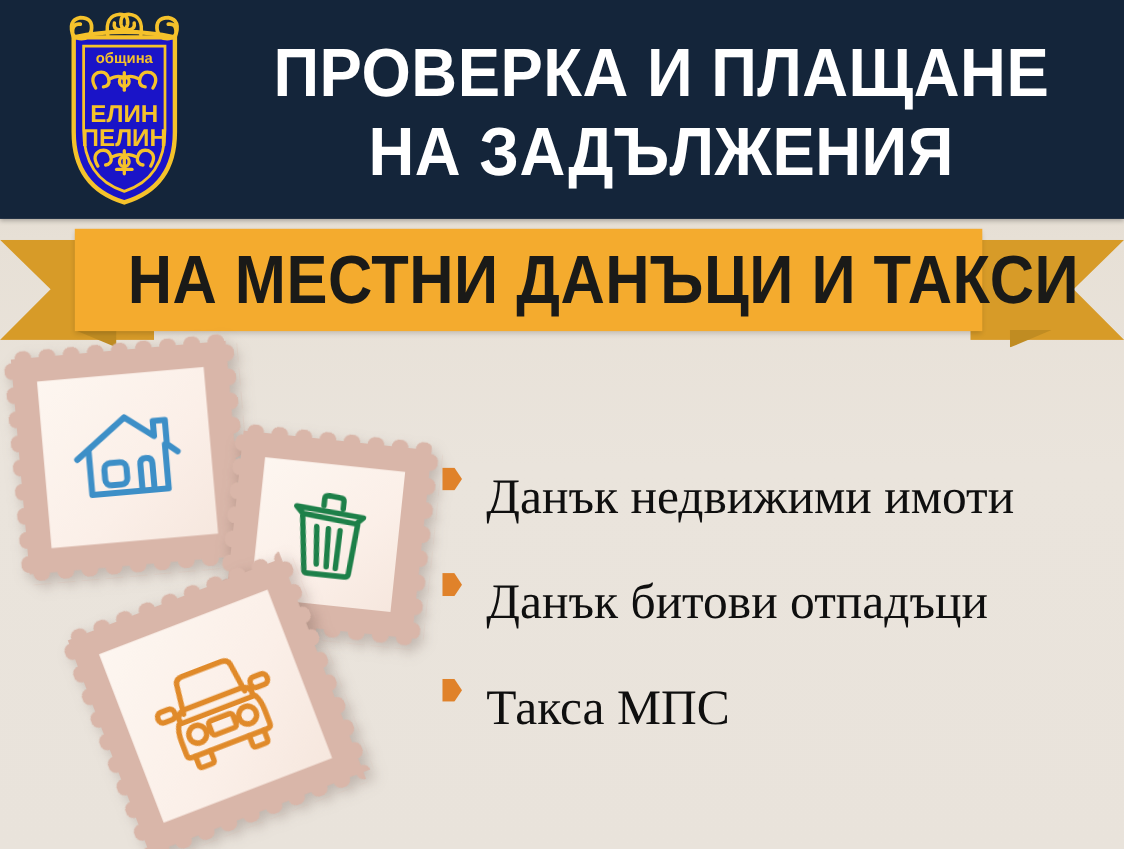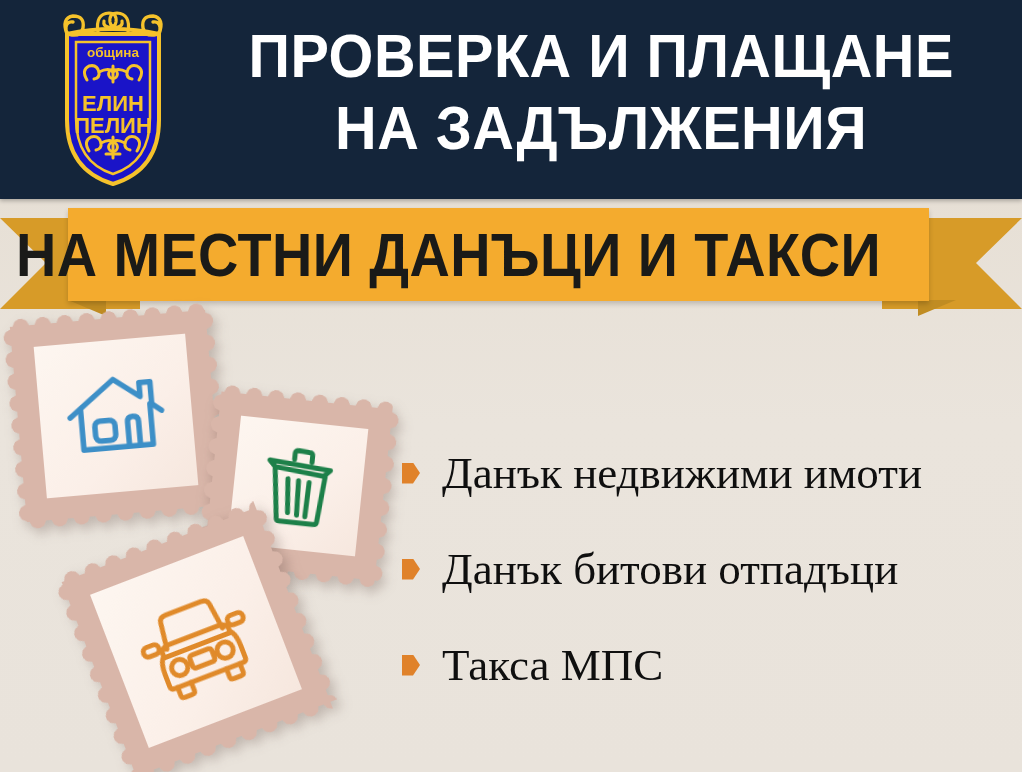--- a/index.html
+++ b/index.html
@@ -17,21 +17,21 @@
   
   .header{
     position:absolute;left:0;top:0;width:1022px;height:199px;
     background:#14253a;
     box-shadow:0 2px 4px rgba(0,0,0,.25);
   }
   .crest{
     position:absolute;left:43px;top:8px;width:140px;height:182px;
   }
   .title-block{
-    position:absolute;left:190px;top:4px;width:822px;height:175px;
+    position:absolute;left:190px;top:15px;width:822px;height:175px;
     display:flex;flex-direction:column;align-items:center;justify-content:center;
   }
   .title-line{
     color:#ffffff;
     font-family:"Liberation Sans", sans-serif;
     font-weight:bold;
     font-size:62px;
     line-height:72px;
     letter-spacing:0.5px;
     transform:scaleX(.93);
@@ -56,23 +56,22 @@
     position:absolute;left:68px;top:101px;width:38px;height:16px;background:#c08c22;
     clip-path:polygon(0 0,38px 0,38px 16px);
   }
   .ribbon-fold-r{
     position:absolute;left:918px;top:101px;width:38px;height:16px;background:#c08c22;
     clip-path:polygon(0 0,38px 0,0 16px);
   }
   .ribbon-main{
     position:absolute;left:68px;top:9px;width:825px;height:93px;
     background:#f4ab2e;
-    display:flex;align-items:center;justify-content:flex-end;
+    display:flex;align-items:center;justify-content:flex-start;
     box-shadow:0 3px 5px rgba(0,0,0,.18);
-    padding-left:36px;
   }
   .ribbon-text{
     color:#1a1a18;
     font-family:"Liberation Sans", sans-serif;
     font-weight:bold;font-size:62px;line-height:64px;
     transform:scaleX(.9);
     white-space:nowrap;letter-spacing:0.5px;
   }
 
   
@@ -112,21 +111,21 @@
   .stamp-icon{position:absolute;left:0;top:0;width:100%;height:100%;
     display:flex;align-items:center;justify-content:center;}
 
   #stamp-house{left:18px;top:318px;width:196px;height:196px;transform:rotate(-5deg);}
   #stamp-trash{left:212px;top:400px;width:172px;height:172px;transform:rotate(6deg);}
   #stamp-car{left:92px;top:538px;width:208px;height:208px;transform:rotate(-21deg);}
 
   
   .list{position:absolute;left:402px;top:425px;width:612px;}
   .list-item{
-    display:flex;align-items:center;height:96px;
+    display:flex;height:96px;
   }
   .bullet{
     width:18px;height:21px;margin-right:22px;flex:none;
     background:#e0822a;
     clip-path:polygon(0 0,11px 0,18px 10.5px,11px 21px,0 21px);
   }
   .list-label{
     font-family:"Liberation Serif", serif;
     font-size:45px;line-height:52px;color:#0f0f0f;
     white-space:nowrap;

